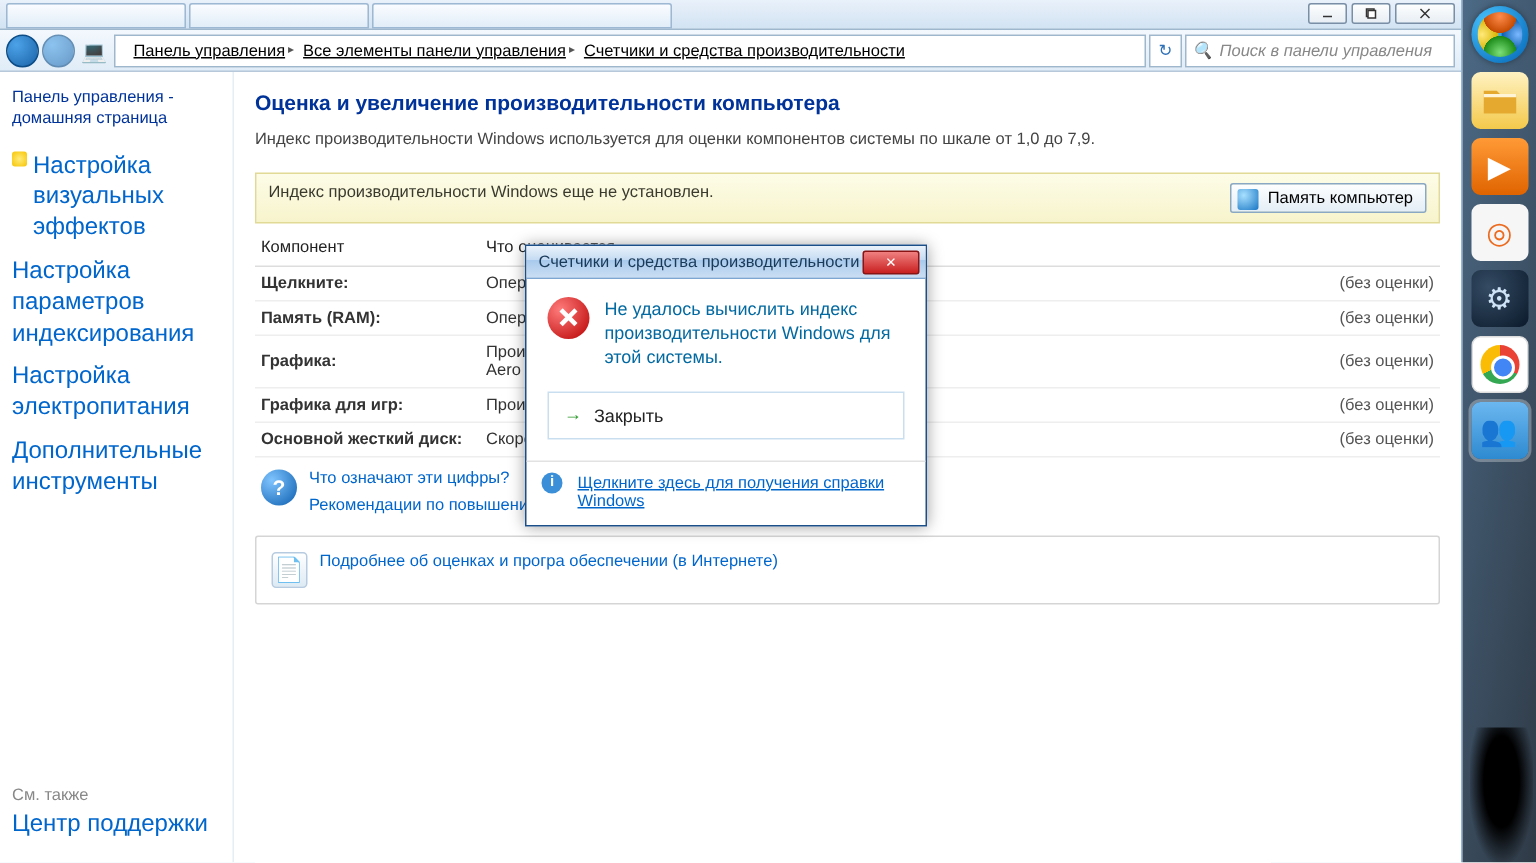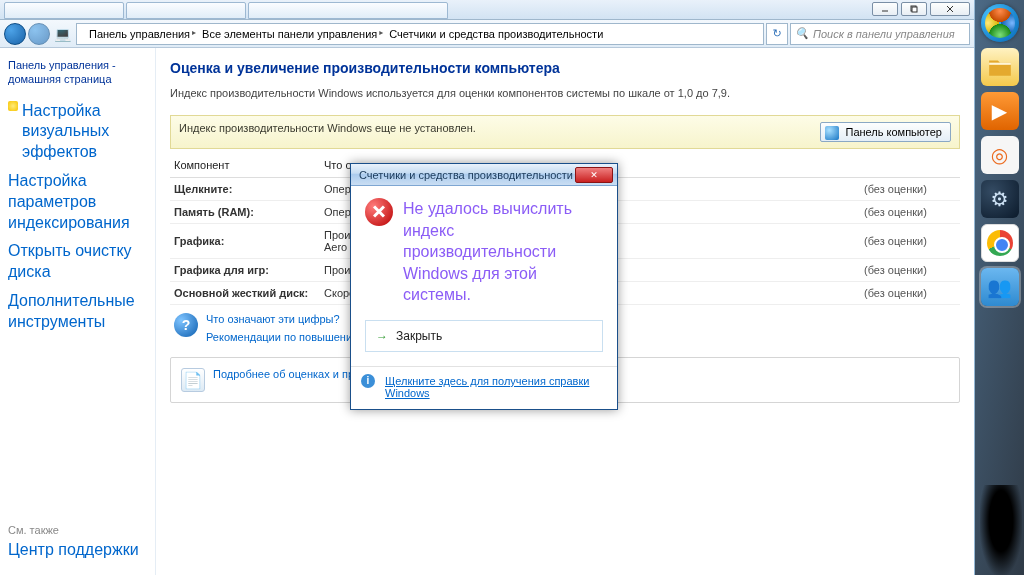--- a/index.html
+++ b/index.html
@@ -11,21 +11,21 @@
 .browser-tabs { flex: 1; display: flex; padding: 2px 4px 0 4px; gap: 2px; }
 .browser-tab { width: 120px; height: 17px; background: linear-gradient(#fafcff,#e1edf8); border: 1px solid #9db8d2; border-radius: 2px 2px 0 0; display: flex; align-items: center; padding: 0 3px; font-size: 10px; color: #5a6c82; overflow: hidden; white-space: nowrap; }
 .win-controls { display: flex; gap: 3px; padding: 2px 4px; }
 .win-btn { width: 26px; height: 14px; border: 1px solid #7a8fa6; border-radius: 2px; background: linear-gradient(#fdfefe,#e8eef4); display: flex; align-items: center; justify-content: center; font-size: 8px; }
 .win-btn.x { width: 40px; }
 .win-btn svg { width: 10px; height: 8px; }
 
 .addressbar { height: 28px; background: linear-gradient(180deg,#f3f8fd,#e0ecf7); border-bottom: 1px solid #b6c8da; display: flex; align-items: center; padding: 0 4px; gap: 2px; }
 .nav-btn { width: 22px; height: 22px; border-radius: 50%; background: radial-gradient(circle at 30% 30%,#4da3e8,#1962a8); border: 1px solid #0c4d87; }
 .crumb-ico { width: 22px; height: 22px; display: flex; align-items: center; justify-content: center; font-size: 14px; }
-.breadcrumbs { flex: 1; height: 22px; background: #fff; border: 1px solid #9fb7cc; display: flex; align-items: center; padding: 0 4px; font-size: 11px; color: #000; }
+.breadcrumbs { flex: 1; height: 22px; background: #fff; border: 1px solid #9fb7cc; display: flex; align-items: center; padding: 0 4px; font-size: 11px; color: #000; text-decoration: underline; }
 .breadcrumbs span { padding: 0 4px 0 8px; position: relative; }
 .breadcrumbs span::before { content: "▸"; position: absolute; left: -2px; font-size: 8px; color: #555; }
 .breadcrumbs span:first-child::before { content: ""; }
 .refresh { width: 22px; height: 22px; border: 1px solid #9fb7cc; background: #fff; display: flex; align-items: center; justify-content: center; color: #2e70b8; }
 .searchbox { width: 180px; height: 22px; background: #fff; border: 1px solid #9fb7cc; display: flex; align-items: center; padding: 0 4px; color: #888; font-style: italic; }
 .searchbox .sico { width: 14px; height: 14px; margin-right: 4px; color: #4b7db5; }
 .help-ico { position: absolute; right: 8px; top: 54px; width: 18px; height: 18px; border-radius: 50%; background: radial-gradient(circle at 30% 30%,#55b3f2,#1167b8); color: #fff; display: flex; align-items: center; justify-content: center; font-weight: bold; }
 
 .body-area { position: absolute; left: 0; top: 48px; right: 0; bottom: 0; display: flex; background: #fff; }
 .sidebar { width: 156px; padding: 10px 8px; border-right: 1px solid #e5edf5; background: #fff; display: flex; flex-direction: column; }
@@ -44,40 +44,40 @@
 .notice { background: linear-gradient(#fdfce7,#f7f4cc); border: 1px solid #e1d996; padding: 6px 8px; display: flex; justify-content: space-between; }
 .notice-text { color: #3a3a2e; }
 .ratebtn { background: linear-gradient(#fdfefe,#e4eef6); border: 1px solid #8aa8c4; padding: 3px 8px 3px 24px; position: relative; font-size: 11px; border-radius: 2px; }
 .ratebtn::before { content: ""; width: 14px; height: 14px; background: radial-gradient(circle at 30% 30%,#a8e0ff,#1876c4); position: absolute; left: 4px; top: 3px; border-radius: 2px; }
 
 table.comp { width: 100%; border-collapse: collapse; margin-top: 4px; }
 table.comp th { text-align: left; font-weight: normal; padding: 6px 4px; color: #222; border-bottom: 1px solid #ddd; }
 table.comp th:last-child { text-align: right; }
 table.comp td { padding: 5px 4px; border-bottom: 1px solid #eee; color: #333; }
 table.comp td:first-child { font-weight: bold; width: 150px; }
-table.comp td:last-child { text-align: left; width: 100px; color: #555; margin-top: 24px; }
+table.comp td:last-child { text-align: right; width: 100px; color: #555; margin-top: 24px; }
 
 .info-row { display: flex; align-items: flex-start; gap: 8px; padding: 8px 4px; }
 .info-ico { width: 24px; height: 24px; border-radius: 50%; background: radial-gradient(circle at 30% 30%,#7fc4ff,#0c5eaf); color: #fff; display: flex; align-items: center; justify-content: center; font-weight: bold; flex-shrink: 0; font-size: 14px; }
 .info-ico.book { border-radius: 3px; background: linear-gradient(#fff,#ddeaf4); border: 1px solid #b7cbe0; color: #4f79a8; font-size: 16px; }
 .info-links { display: flex; flex-direction: column; gap: 6px; }
 .info-links a { color: #0066cc; text-decoration: none; }
 .info-block2 { border: 1px solid #d5d5d5; border-radius: 2px; padding: 10px; margin-top: 6px; }
 
 
 .dialog { position: absolute; left: 350px; top: 163px; width: 268px; background: #fff; border: 1px solid #1a4f8a; box-shadow: 0 0 10px rgba(0,0,0,0.4); z-index: 50; }
 .dlg-title { height: 22px; background: linear-gradient(180deg,#eaf2fb 0%,#c4dbf2 45%,#a9caed 46%,#cadef3 100%); border-bottom: 1px solid #7ea6d2; display: flex; align-items: center; padding: 0 4px; }
 .dlg-title-text { flex: 1; font-size: 11px; color: #1a3a5a; padding-left: 4px; }
 .dlg-close { width: 38px; height: 16px; background: linear-gradient(#f08080,#c92020); border: 1px solid #8a1414; border-radius: 2px; color: #fff; display: flex; align-items: center; justify-content: center; font-size: 9px; }
 .dlg-body { padding: 12px 14px 8px 14px; }
 .dlg-msg { display: flex; gap: 10px; align-items: flex-start; }
 .err-ico { width: 28px; height: 28px; border-radius: 50%; background: radial-gradient(circle at 30% 30%,#ff7b7b,#b80000); position: relative; flex-shrink: 0; }
 .err-ico::before, .err-ico::after { content: ""; position: absolute; width: 14px; height: 3px; background: #fff; top: 12px; left: 7px; transform: rotate(45deg); }
 .err-ico::after { transform: rotate(-45deg); }
-.dlg-head { color: #8b5cf6; font-size: 16px; line-height: 1.35; }
+.dlg-head { color: #0369a1; font-size: 12px; line-height: 1.35; }
 .dlg-sub { color: #444; font-size: 11px; margin-top: 8px; line-height: 1.4; }
 .dlg-action { margin: 14px 0 6px 0; border: 1px solid #c9dff0; padding: 8px 10px 8px 30px; position: relative; font-size: 12px; color: #222; cursor: pointer; }
 .dlg-action::before { content: "→"; color: #2e9a2e; font-weight: bold; position: absolute; left: 10px; top: 7px; }
 .dlg-foot { border-top: 1px solid #e2e2e2; padding: 8px 10px 10px 34px; position: relative; }
 .dlg-foot a { color: #0066cc; font-size: 11px; text-decoration: underline; }
 .dlg-foot::before { content: "i"; width: 14px; height: 14px; border-radius: 50%; background: #3b8fd8; color: #fff; position: absolute; left: 10px; top: 7px; display: flex; align-items: center; justify-content: center; font-size: 10px; font-weight: bold; }
 
 
 .dock { position: absolute; right: 0; top: 0; width: 49px; height: 575px; background: linear-gradient(100deg,#4c6a86 0%,#2f3a46 100%); padding-top: 4px; display: flex; flex-direction: column; align-items: center; gap: 6px; }
 .dock-ico { width: 38px; height: 38px; border-radius: 6px; display: flex; align-items: center; justify-content: center; font-size: 20px; }
@@ -142,33 +142,33 @@
     </div>
   </div>
 
   <div class="help-ico">?</div>
 
   <div class="body-area">
     <div class="sidebar">
       <div class="head">Панель управления - домашняя страница</div>
       <div class="side-link sel">Настройка визуальных эффектов</div>
       <div class="side-link plain">Настройка параметров индексирования</div>
-      <div class="side-link plain">Открыть очистку диска</div>
+      <div class="side-link plain">Настройка электропитания</div>
       <div class="side-link plain">Дополнительные инструменты</div>
       <div class="spacer"></div>
       <div class="foot">См. также</div>
       <div class="side-link plain">Центр поддержки</div>
     </div>
 
     <div class="main">
       <h1>Оценка и увеличение производительности компьютера</h1>
       <div class="desc">Индекс производительности Windows используется для оценки компонентов системы по шкале от 1,0 до 7,9.</div>
       <div class="notice">
         <span class="notice-text">Индекс производительности Windows еще не установлен.</span>
-        <button class="ratebtn">Панель компьютер</button>
+        <button class="ratebtn">Память компьютер</button>
       </div>
 
       <table class="comp">
         <thead>
             <tr>
           <th>Компонент</th>
           <th>Что оценивается</th>
           <th></th>
         </tr>
           </thead>

